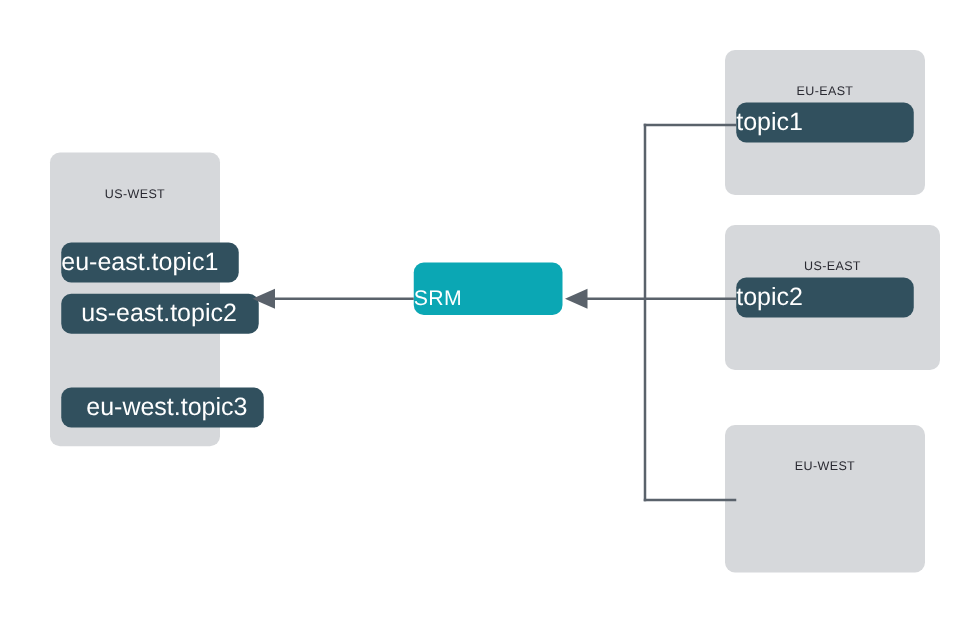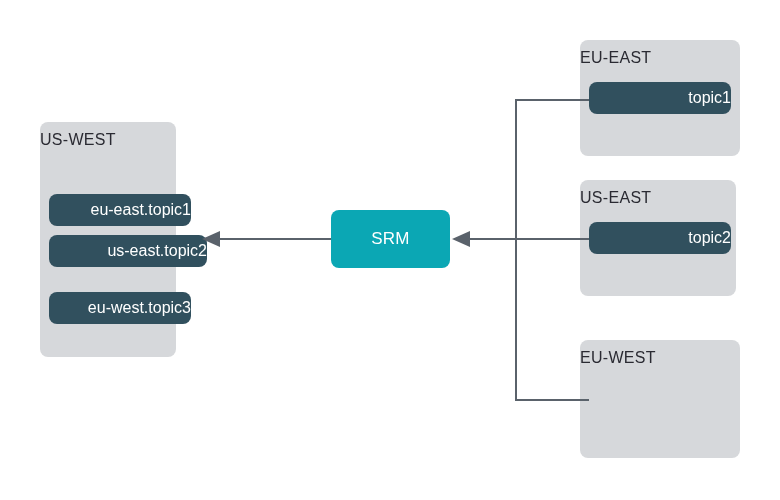--- a/index.html
+++ b/index.html
@@ -25,79 +25,78 @@
     background: var(--canvas-bg);
     overflow: hidden;
   }
   .cluster {
     position: absolute;
     background: var(--cluster-bg);
     border-radius: 8px;
   }
   .cluster-title {
     position: absolute;
-    top: 8px;
+    top: 24px;
     left: 0;
     width: 100%;
-    text-align: left;
-    font-size: 16px;
+    text-align: center;
+    font-size: 10px;
     font-weight: 500;
     letter-spacing: 0.3px;
     color: var(--title-text);
     line-height: 20px;
   }
   .topic-chip {
     position: absolute;
     left: 9px;
     width: 142px;
     height: 32px;
     background: var(--topic-bg);
     border-radius: 8px;
     color: var(--topic-text);
-    font-size: 16px;
+    font-size: 20px;
     line-height: 32px;
-    text-align: right;
+    text-align: left;
     white-space: nowrap;
   }
   .srm-node {
     position: absolute;
     left: 331px;
     top: 210px;
     width: 119px;
-    height: 58px;
+    height: 42px;
     background: var(--srm-bg);
     border-radius: 8px;
     color: var(--srm-text);
     font-size: 17px;
     line-height: 58px;
-    text-align: center;
     letter-spacing: 0.3px;
   }
   .line {
     position: absolute;
     background: var(--connector);
   }
   .arrowhead-left {
     position: absolute;
     width: 0;
     height: 0;
     border-top: 8px solid transparent;
     border-bottom: 8px solid transparent;
     border-right: 18px solid var(--connector);
   }
 
   
   #cluster-us-west { left: 40px; top: 122px; width: 136px; height: 235px; }
   #cluster-us-west .t0 { top: 56px; margin-top: 16px; }
   #cluster-us-west .t1 { top: 113px; padding-left: 16px; }
-  #cluster-us-west .t2 { top: 170px; }
+  #cluster-us-west .t2 { top: 188px; padding-left: 20px; }
 
   
   #cluster-eu-east { left: 580px; top: 40px;  width: 160px; height: 116px; }
-  #cluster-us-east { left: 580px; top: 180px; width: 156px; height: 116px; }
+  #cluster-us-east { left: 580px; top: 180px; width: 172px; height: 116px; }
   #cluster-eu-west { left: 580px; top: 340px; width: 160px; height: 118px; }
   .right-cluster .t0 { top: 42px; }
 </style>
 </head>
 <body>
 
 <div class="canvas">
 
   <div class="cluster" id="cluster-us-west">
     <div class="cluster-title">US-WEST</div>

